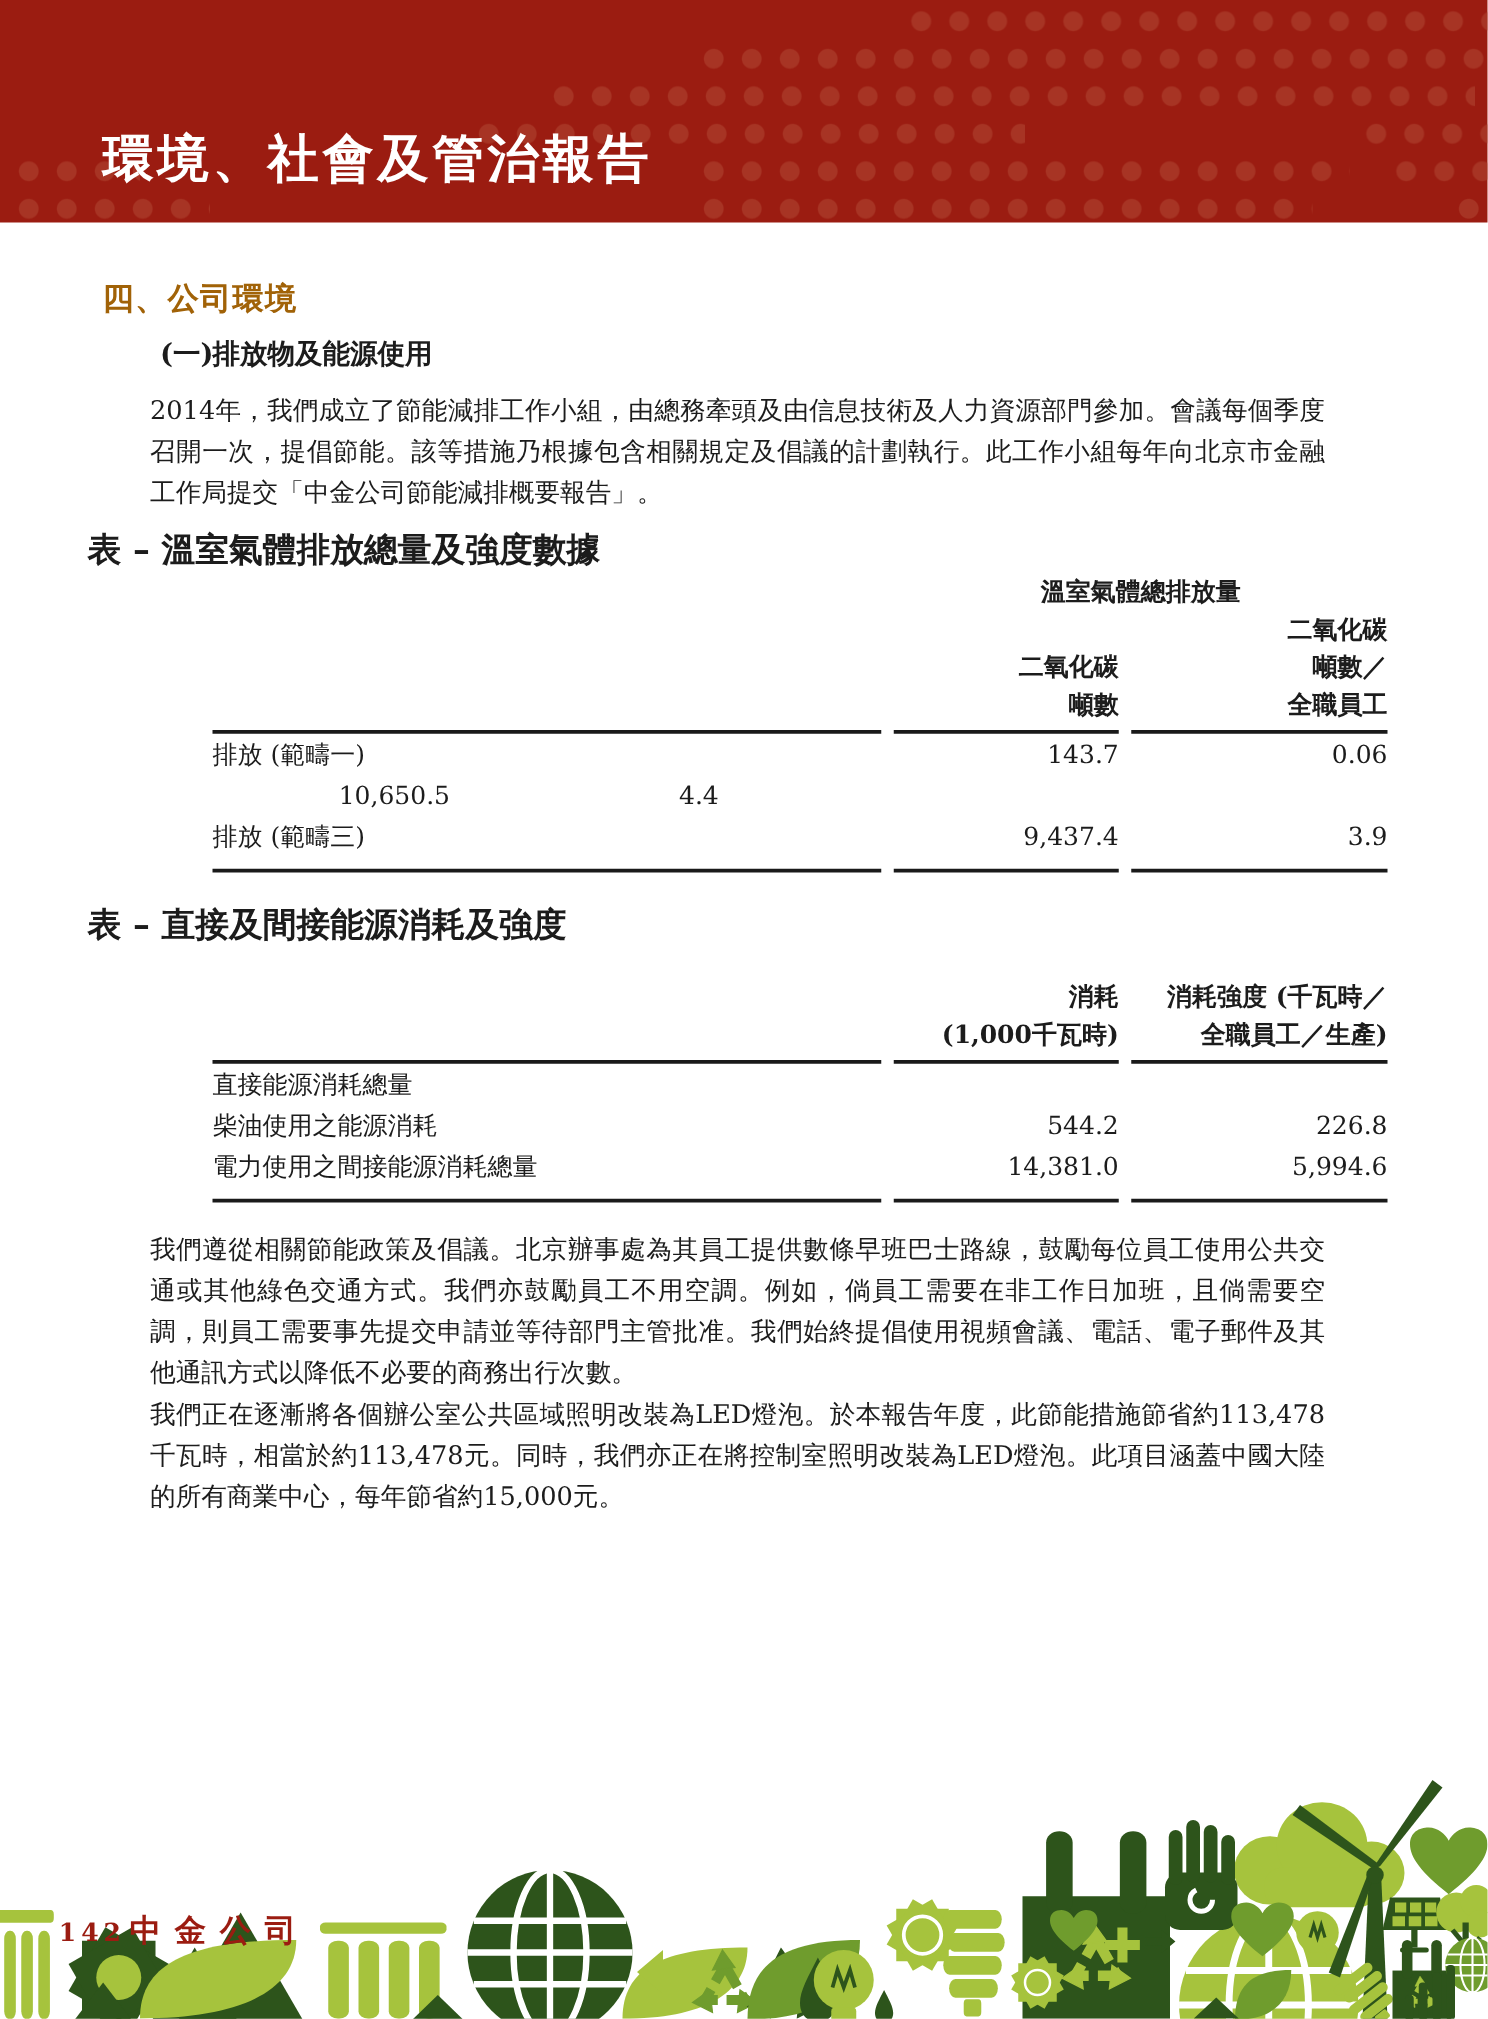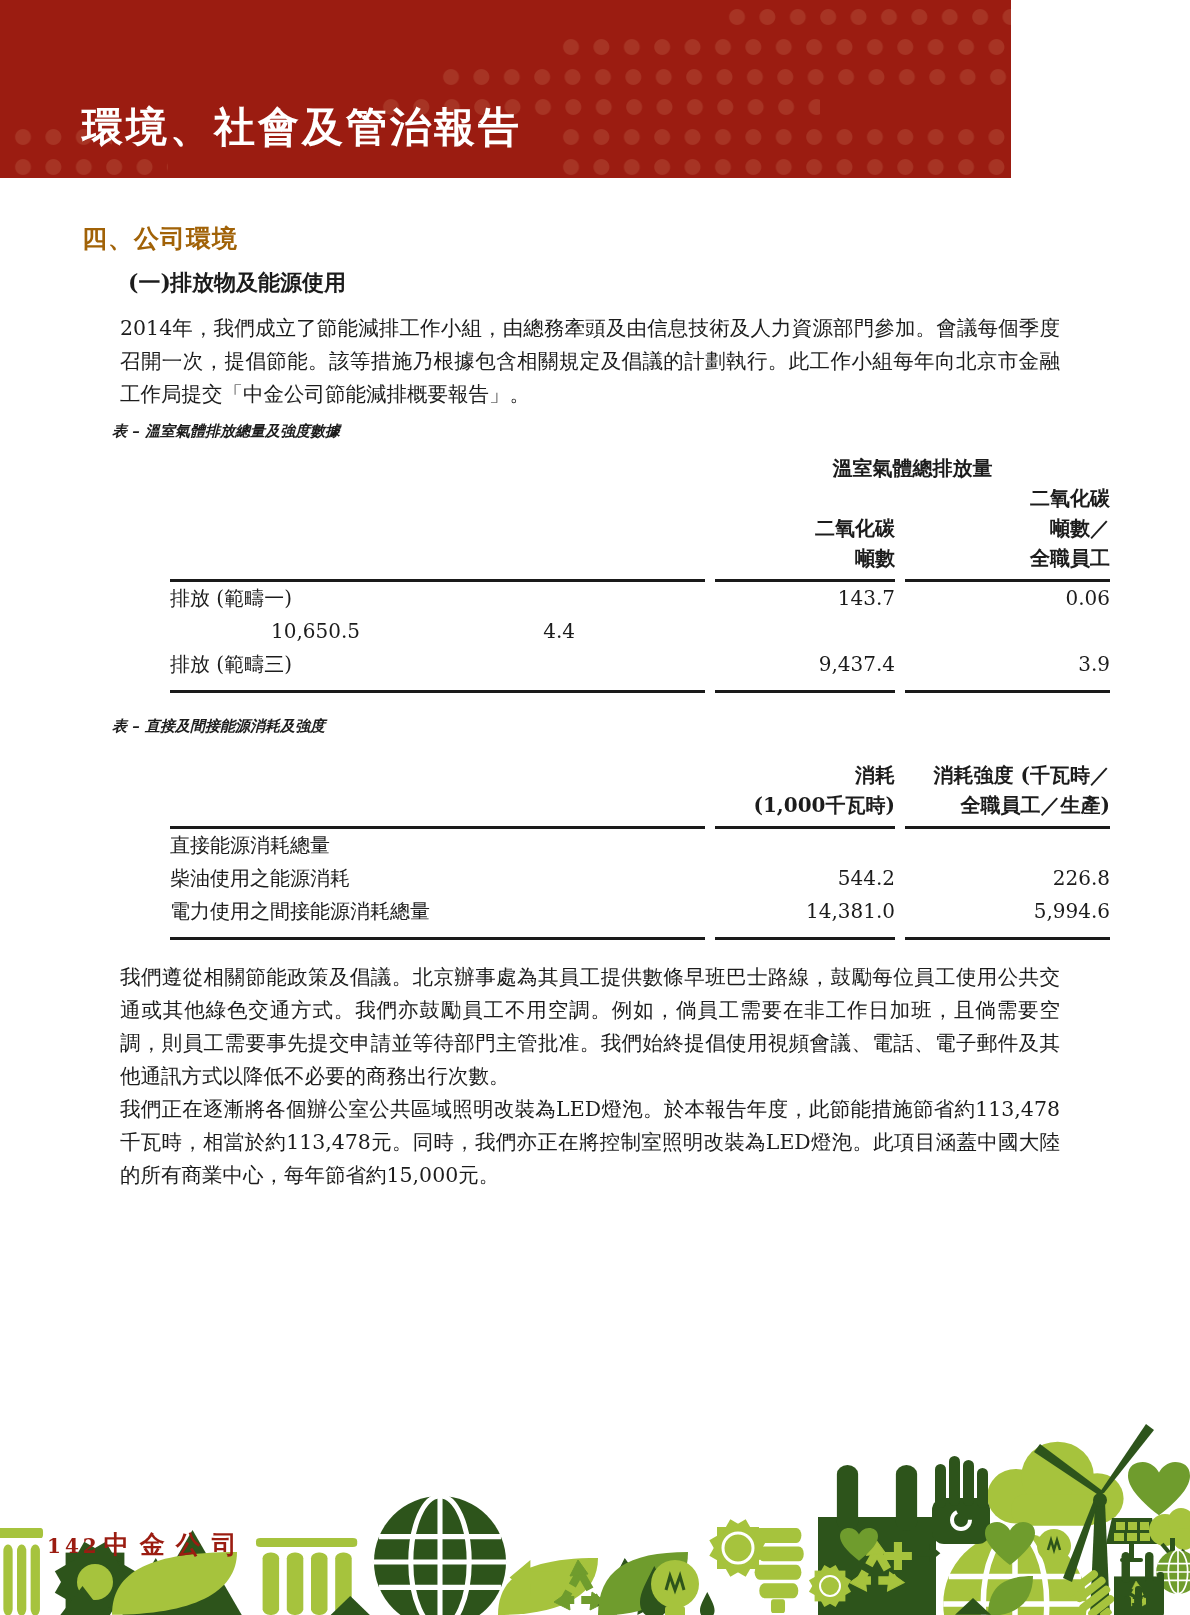--- a/index.html
+++ b/index.html
@@ -4,21 +4,21 @@
 <style>
   * { margin:0; padding:0; box-sizing:border-box; }
   html,body { width:1190px; height:1615px; }
   body {
     position:relative; overflow:hidden; background:#ffffff;
     font-family:"DejaVu Serif","Liberation Serif",serif;
     color:#1c1c1c;
   }
   
   .banner {
-    position:relative; width:1011px; height:178px;
+    position:relative; width:1190px; height:178px;
     background:#9b1c11; overflow:hidden;
   }
   .dots {
     position:absolute; height:30px;
     background-image:radial-gradient(circle 8px at 15px 15px,#a73424 0,#a73424 7.4px,rgba(0,0,0,0) 8.4px);
     background-size:30.4px 30px;
   }
   .banner-title {
     position:absolute; left:82px; top:100px;
     font-size:41px; font-weight:bold; color:#ffffff; letter-spacing:3px;
@@ -32,24 +32,24 @@
   .subsection { margin:13px 0 0 128px; display:flex; font-size:22px; font-weight:bold; }
   .subsection .num { width:42px; }
   .para {
     width:940px; margin-left:120px; font-size:20.5px; line-height:33px;
     text-align:justify; text-justify:inter-ideograph;
   }
   .p1 { margin-top:14px; }
   .p2 { margin-top:0; }
   .p3 { margin-top:21px; }
   .p4 { margin-top:0; }
-  .tbl-title { margin:11px 0 0 112px; font-size:15px; font-weight:bold;font-style:italic; }
+  .tbl-title { margin:11px 0 0 70px; font-size:27px; font-weight:bold; }
   .t2-title  { margin-top:24px; }
   .tbl { width:940px; margin-left:170px; font-size:20px; }
-  .t1 { margin-top:12px; } .t2 { margin-top:24px; }
+  .t1 { } .t2 { margin-top:24px; }
   .trow { display:flex; align-items:flex-end; }
   .c1 { width:535px; }
   .c2 { width:180px; margin-left:10px; text-align:right; }
   .c3 { width:205px; margin-left:10px; text-align:right; }
   .cspan { width:395px; margin-left:10px; text-align:center; }
   .hline { line-height:30px; font-weight:bold; }
   .rule .c1,.rule .c2,.rule .c3 { border-top:3px solid #1a1a1a; height:0; margin-top:6px; }
   .drow { line-height:33px; height:33px; }
   .drow .c1,.drow .c2,.drow .c3 { height:33px; }
   .btm { margin-top:3px; }

